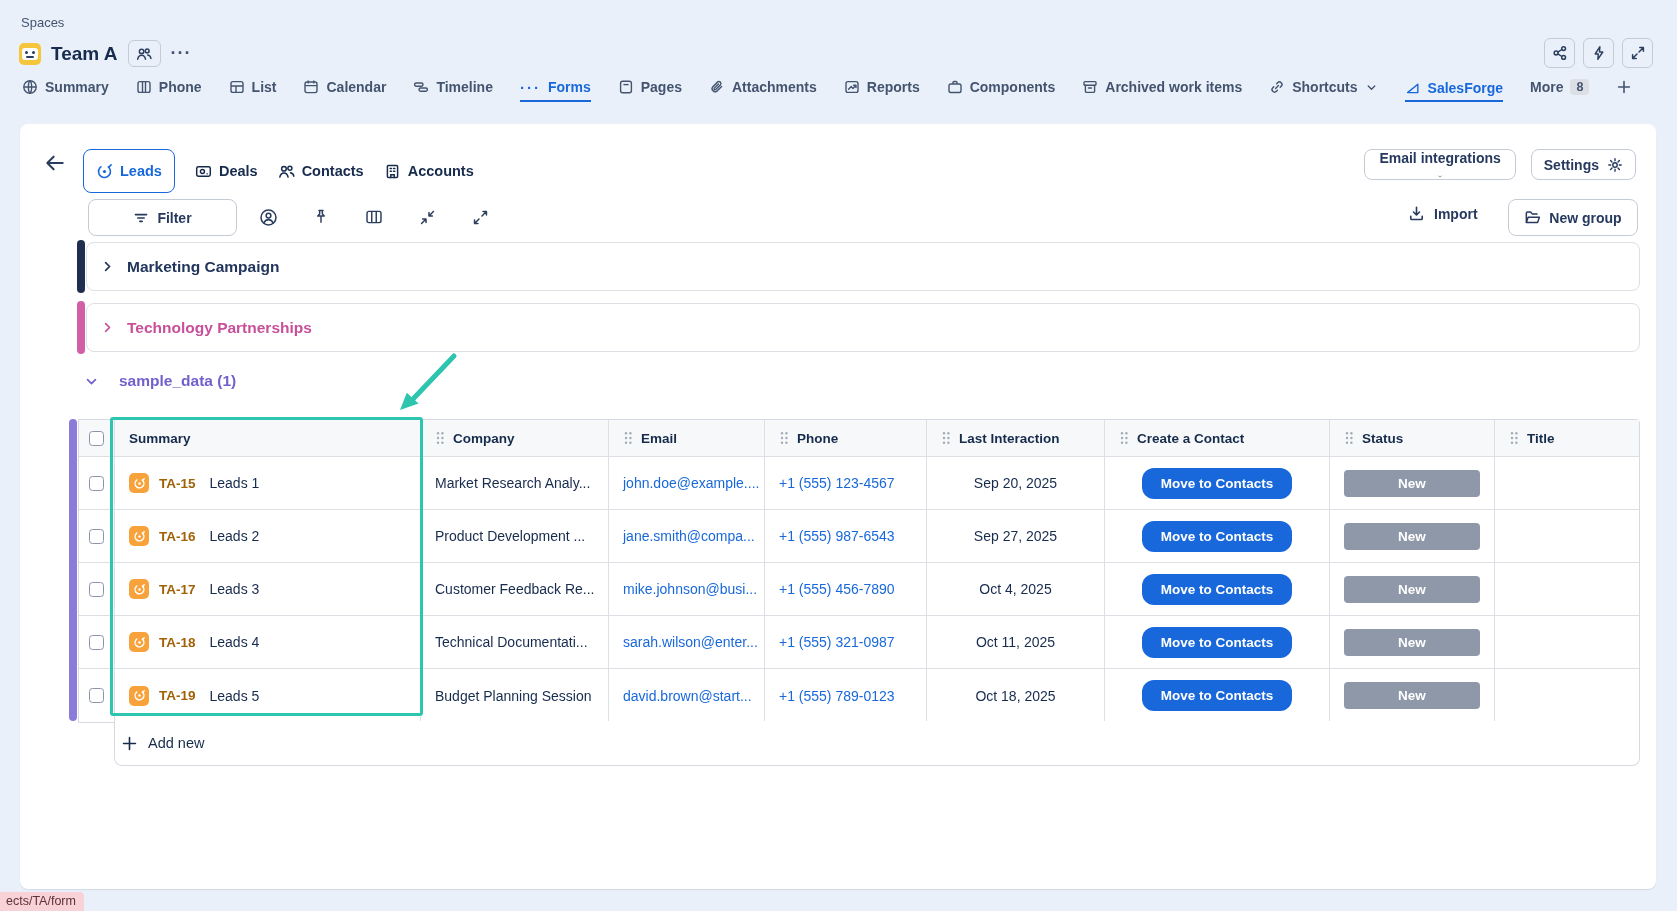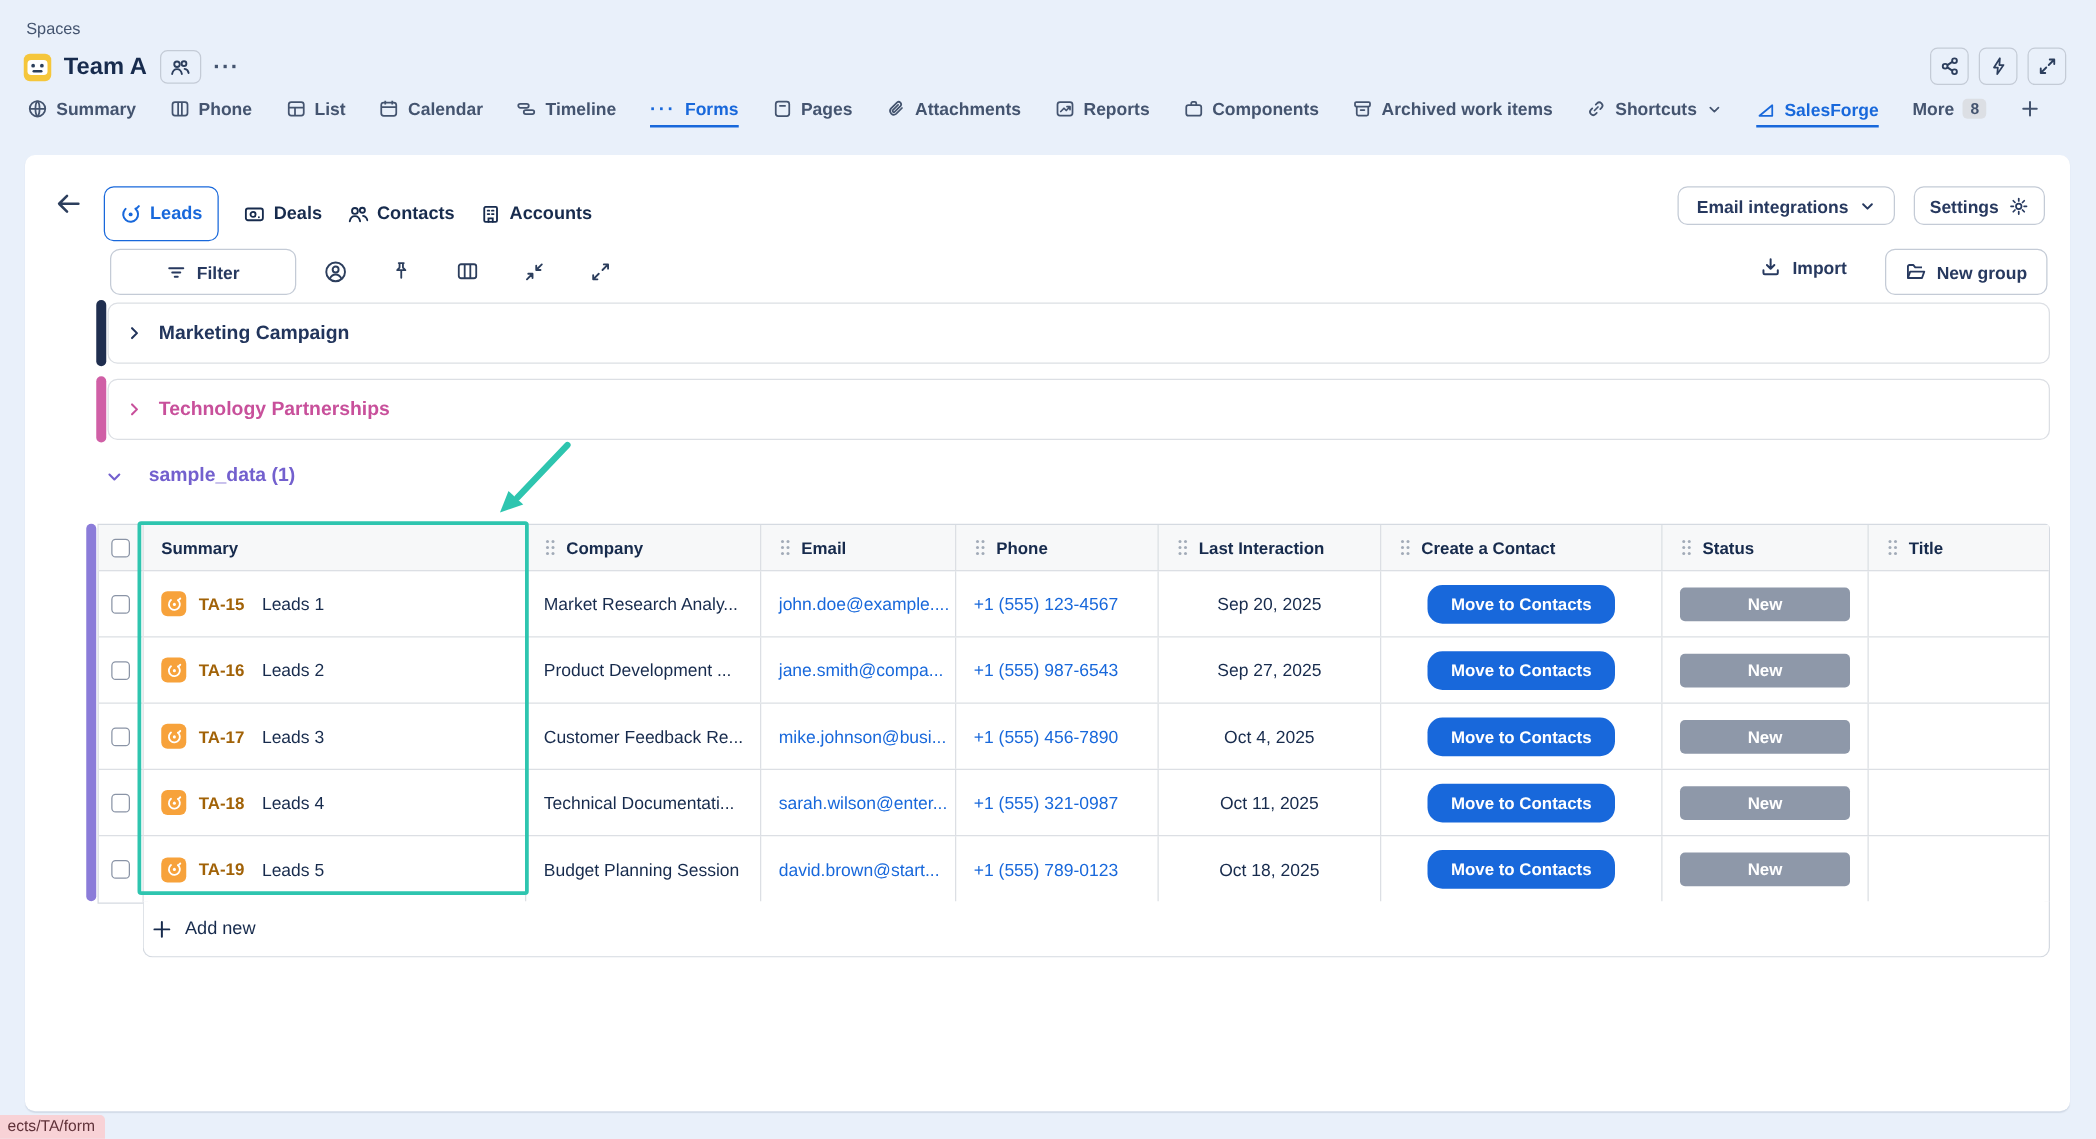--- a/index.html
+++ b/index.html
@@ -33,21 +33,21 @@
   
   .panel { left:20px; top:124px; width:1636px; height:765px; background:#fff; border-radius:8px; box-shadow:0 1px 1px rgba(9,30,66,.1); }
 
   
   .back-arrow { left:44px; top:152px; color:#2C3E5D; cursor:pointer; }
   .crm-tabs { left:83px; top:149px; display:flex; align-items:center; gap:20px; }
   .crm-tab { display:flex; align-items:center; gap:7px; font-size:14.5px; font-weight:600; color:#172B4D; height:44px; cursor:pointer; }
   .crm-tab.pill { border:1px solid #1868DB; color:#1868DB; border-radius:8px; padding:0 12px; }
   .crm-actions { right:41px; top:149px; display:flex; gap:15px; }
   .btn { display:inline-flex; align-items:center; justify-content:center; gap:8px; border:1px solid #C4CBD6; border-radius:8px; background:#fff; color:#27395F; font-weight:700; font-size:14px; cursor:pointer; }
-  .btn-email { height:31px; padding:0 14px; }
+  .btn-email { height:31px; padding:0 14px;flex-direction:column; }
   .btn-settings { height:31px; padding:0 12px; }
 
   
   .filter-btn { left:88px; top:199px; width:149px; height:37px; }
   .tool-icons { left:256px; top:205px; display:flex; gap:29px; color:#2C3E5D; }
   .tool-icons .ticon { width:24px; height:24px; display:flex; align-items:center; justify-content:center; cursor:pointer; }
   .import-btn { left:1408px; top:205px; display:flex; align-items:center; gap:9px; font-size:14px; font-weight:700; color:#27395F; cursor:pointer; }
   .newgroup-btn { left:1508px; top:199px; width:130px; height:37px; }
 
   

